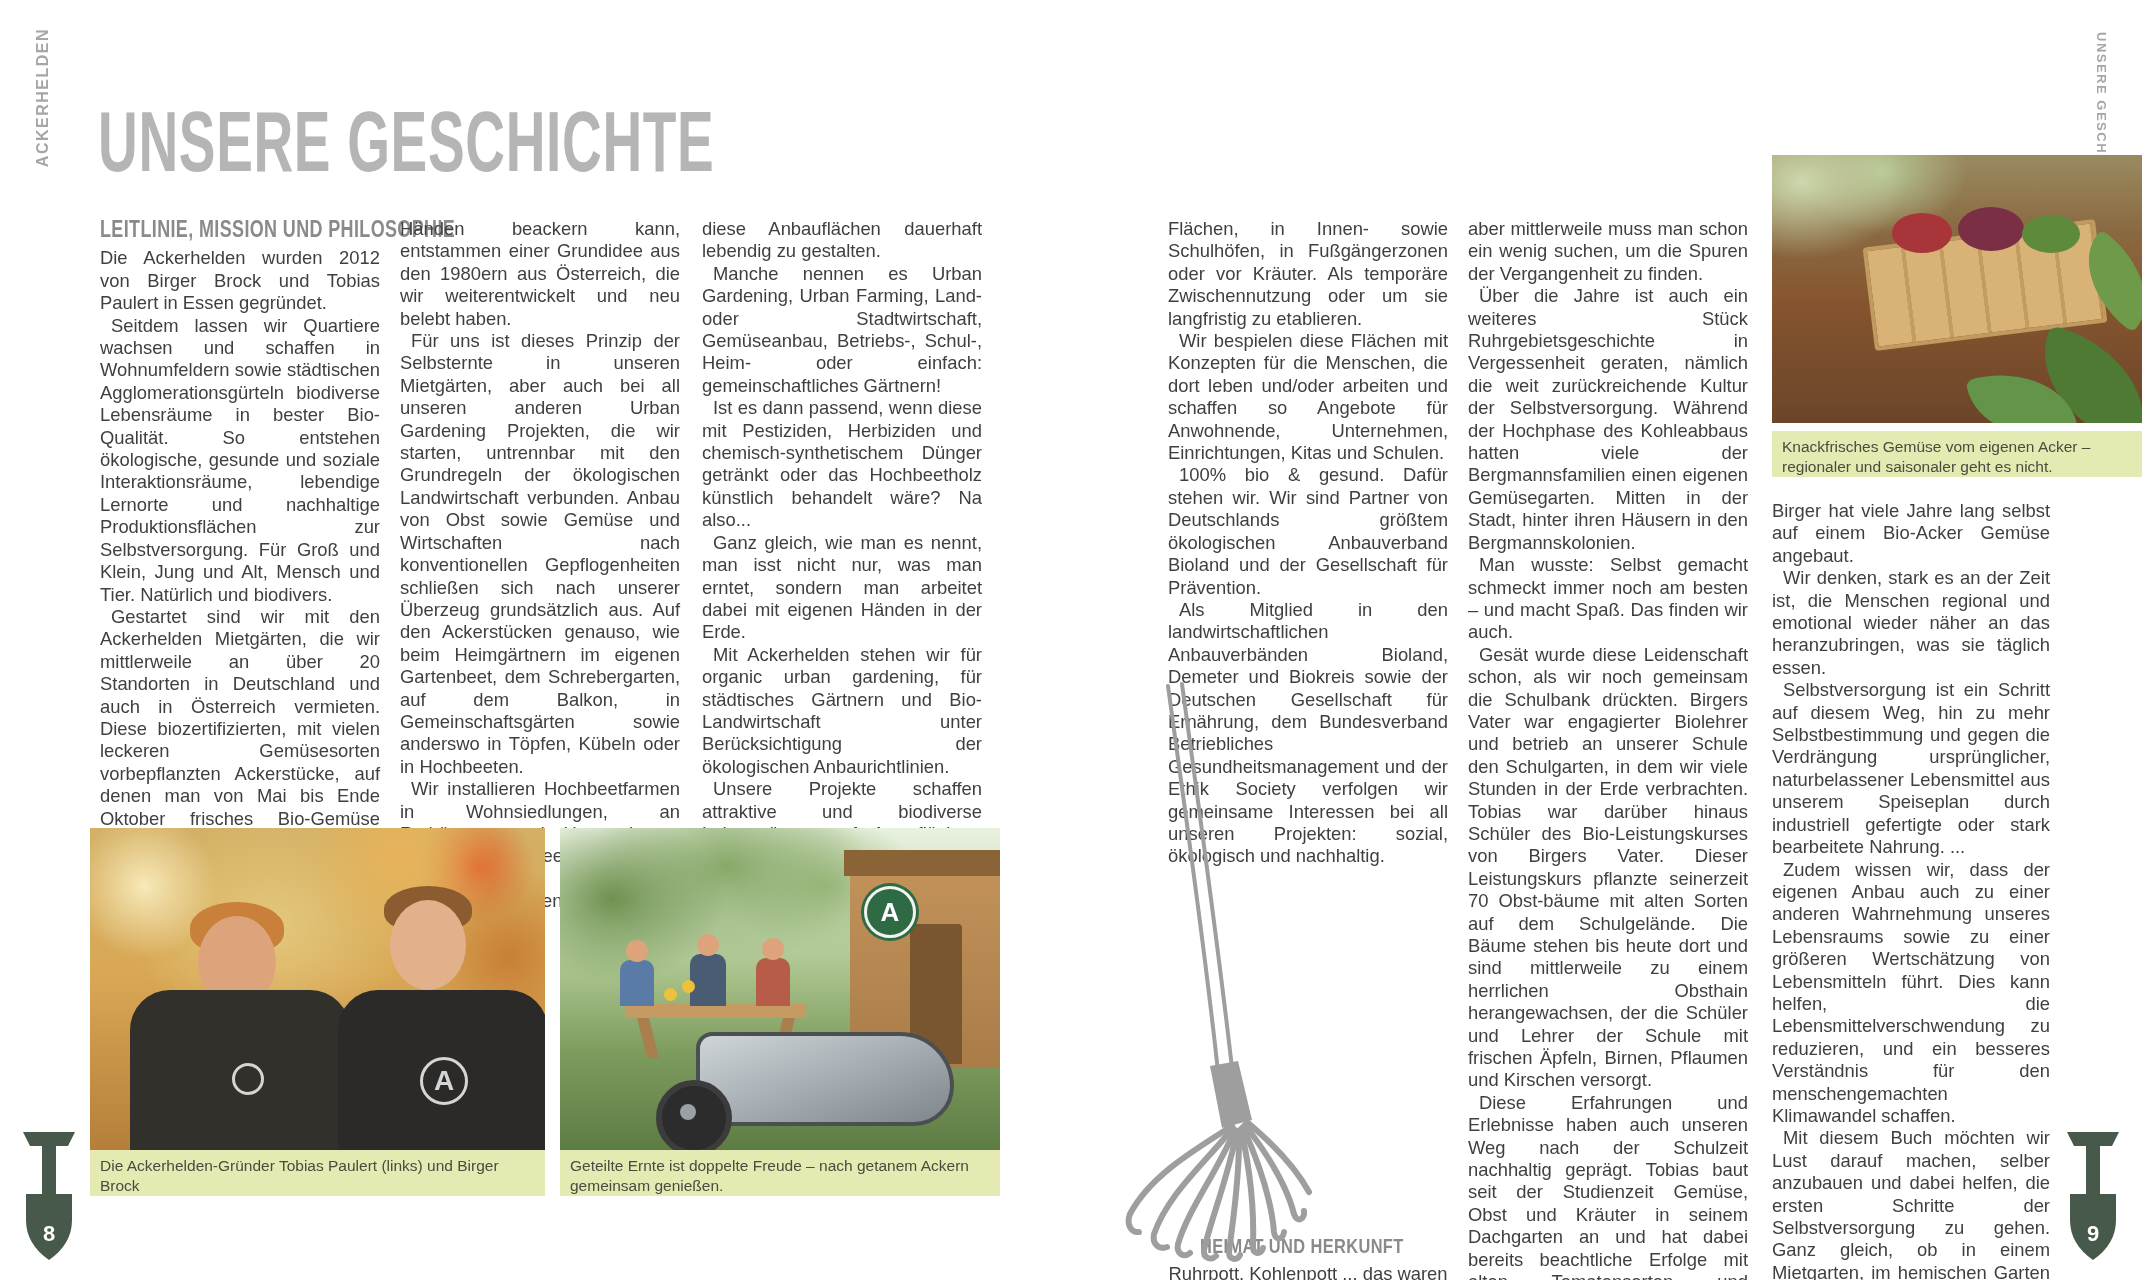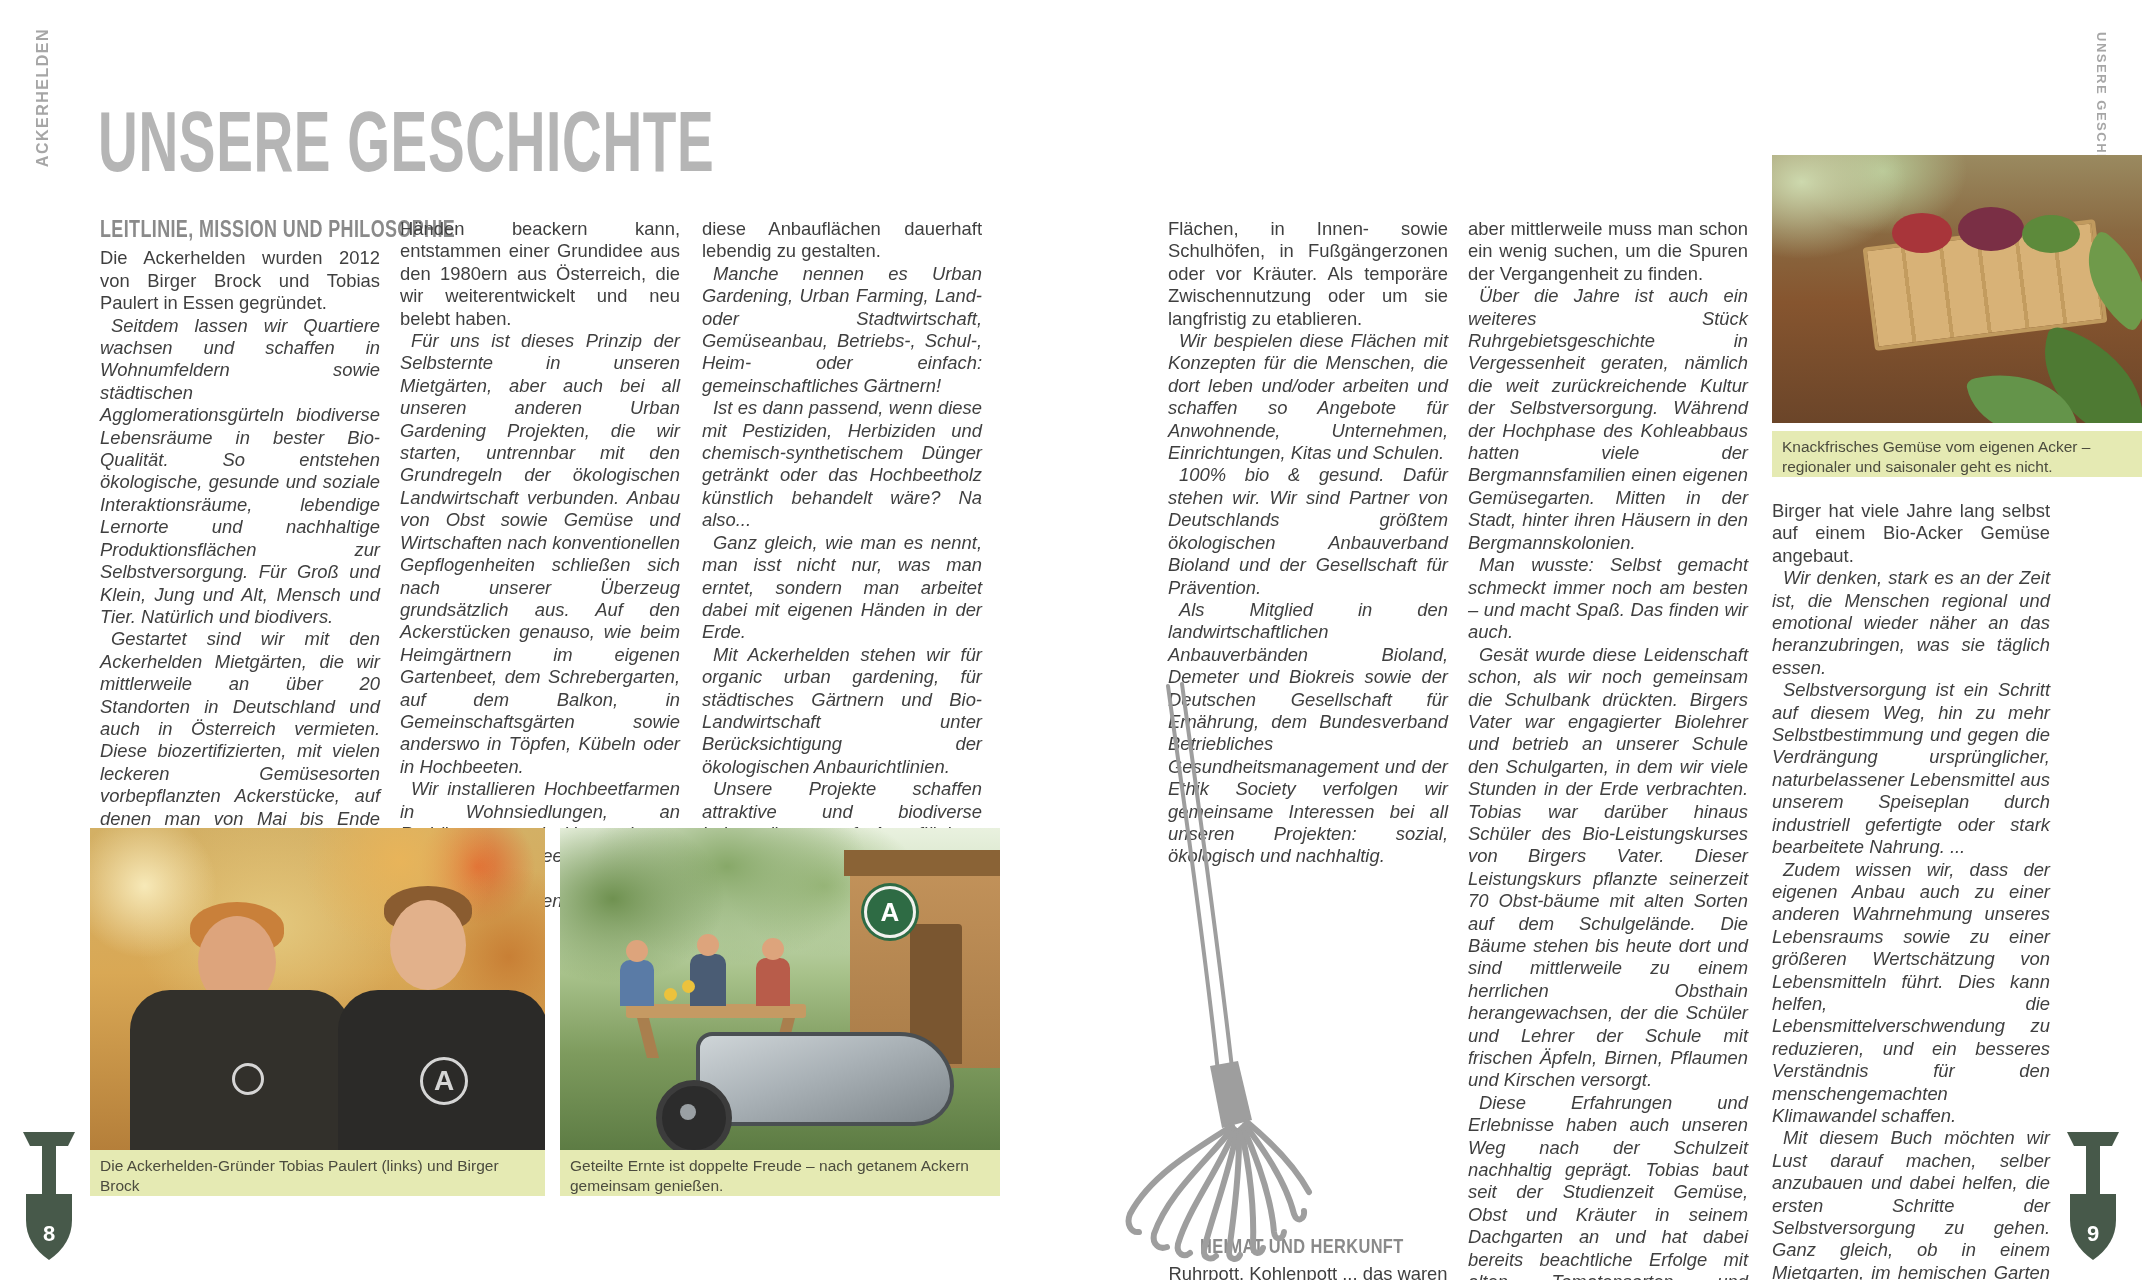--- a/index.html
+++ b/index.html
@@ -11,21 +11,21 @@
   .edge-left{left:34px;top:28px;font-size:16px;transform:rotate(180deg);}
   .edge-right{left:2094px;top:32px;font-size:13px;}
   
   .title{position:absolute;left:98px;top:98px;font-size:86px;line-height:1;font-weight:800;
          color:#b5b5b5;transform:scaleX(0.64);transform-origin:left top;white-space:nowrap;
          letter-spacing:1px;}
   
   .col{position:absolute;width:280px;font-size:18.4px;line-height:22.4px;text-align:justify;
        hyphens:auto;}
   .col p{margin:0;}
-  .col p + p{text-indent:11px;font-style:italic;}
+  .col p + p{text-indent:11px;}
   .lcol1{left:100px;top:218px;}
   .lcol2{left:400px;top:218px;}
   .lcol3{left:702px;top:218px;}
   .rcol1{left:1168px;top:218px;}
   .rcol2{left:1468px;top:218px;}
   .rcol3{left:1772px;top:500px;width:278px;}
   .sec-heading{display:inline-block;font-size:23px;font-weight:800;color:#8a8a8a;
                letter-spacing:0.5px;transform:scaleX(0.78);transform-origin:left bottom;
                white-space:nowrap;margin:0 0 7px 0;}
   .heimat{margin-top:22px;}

